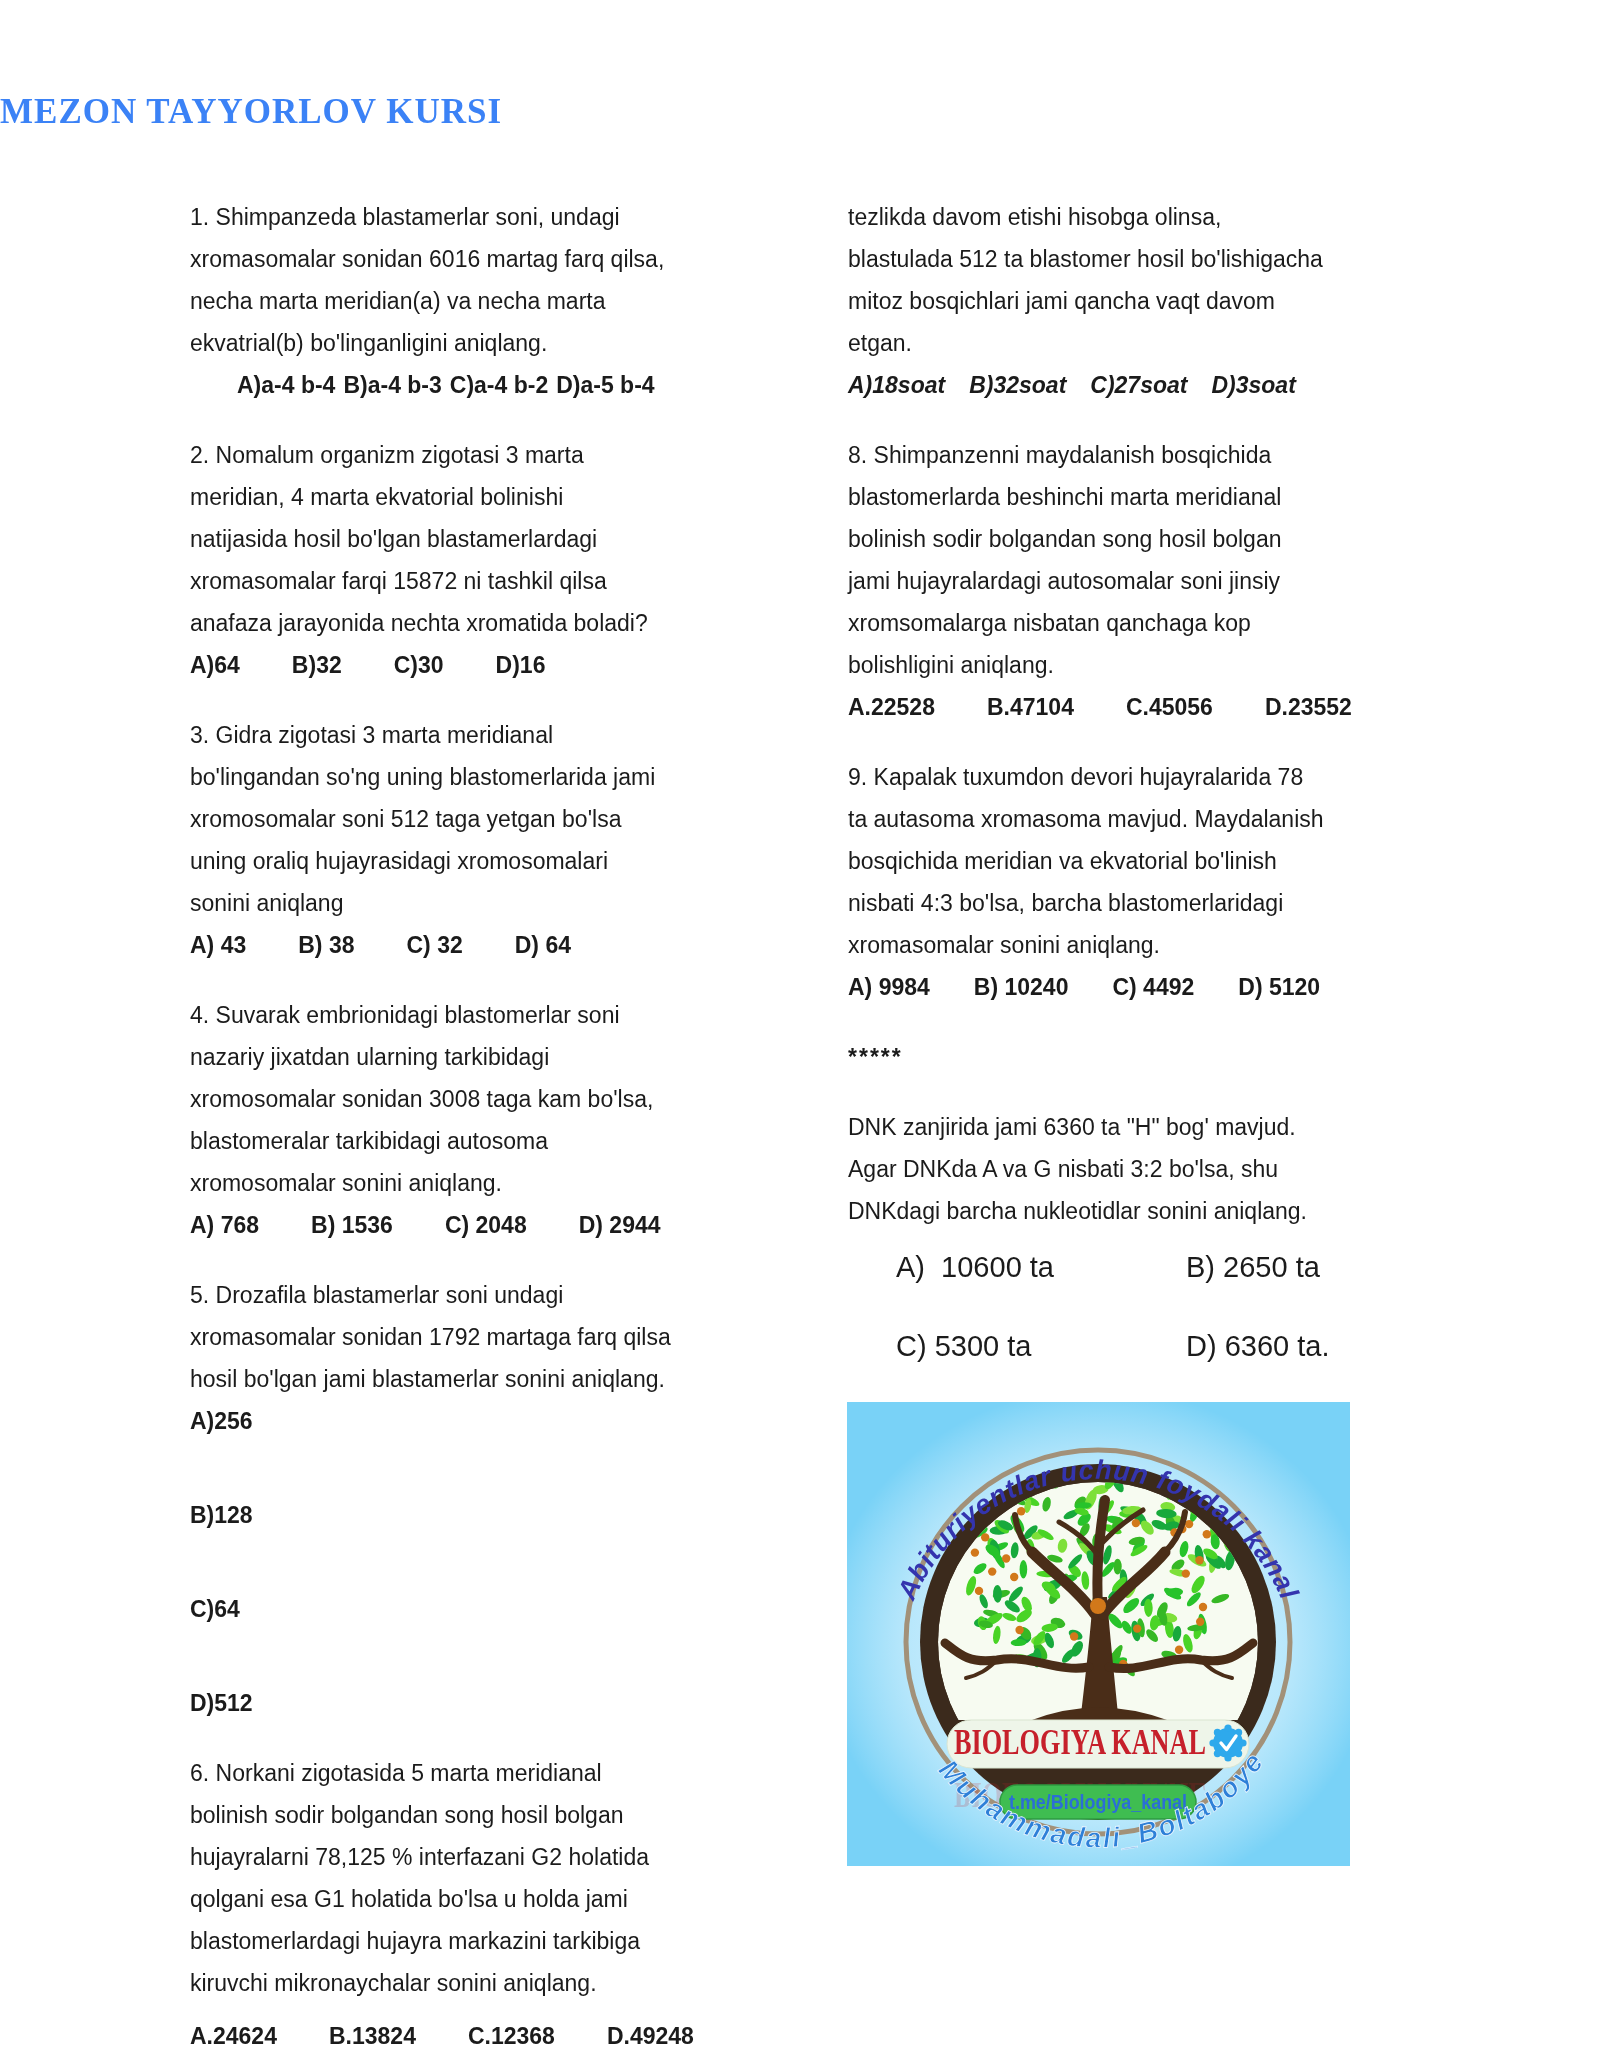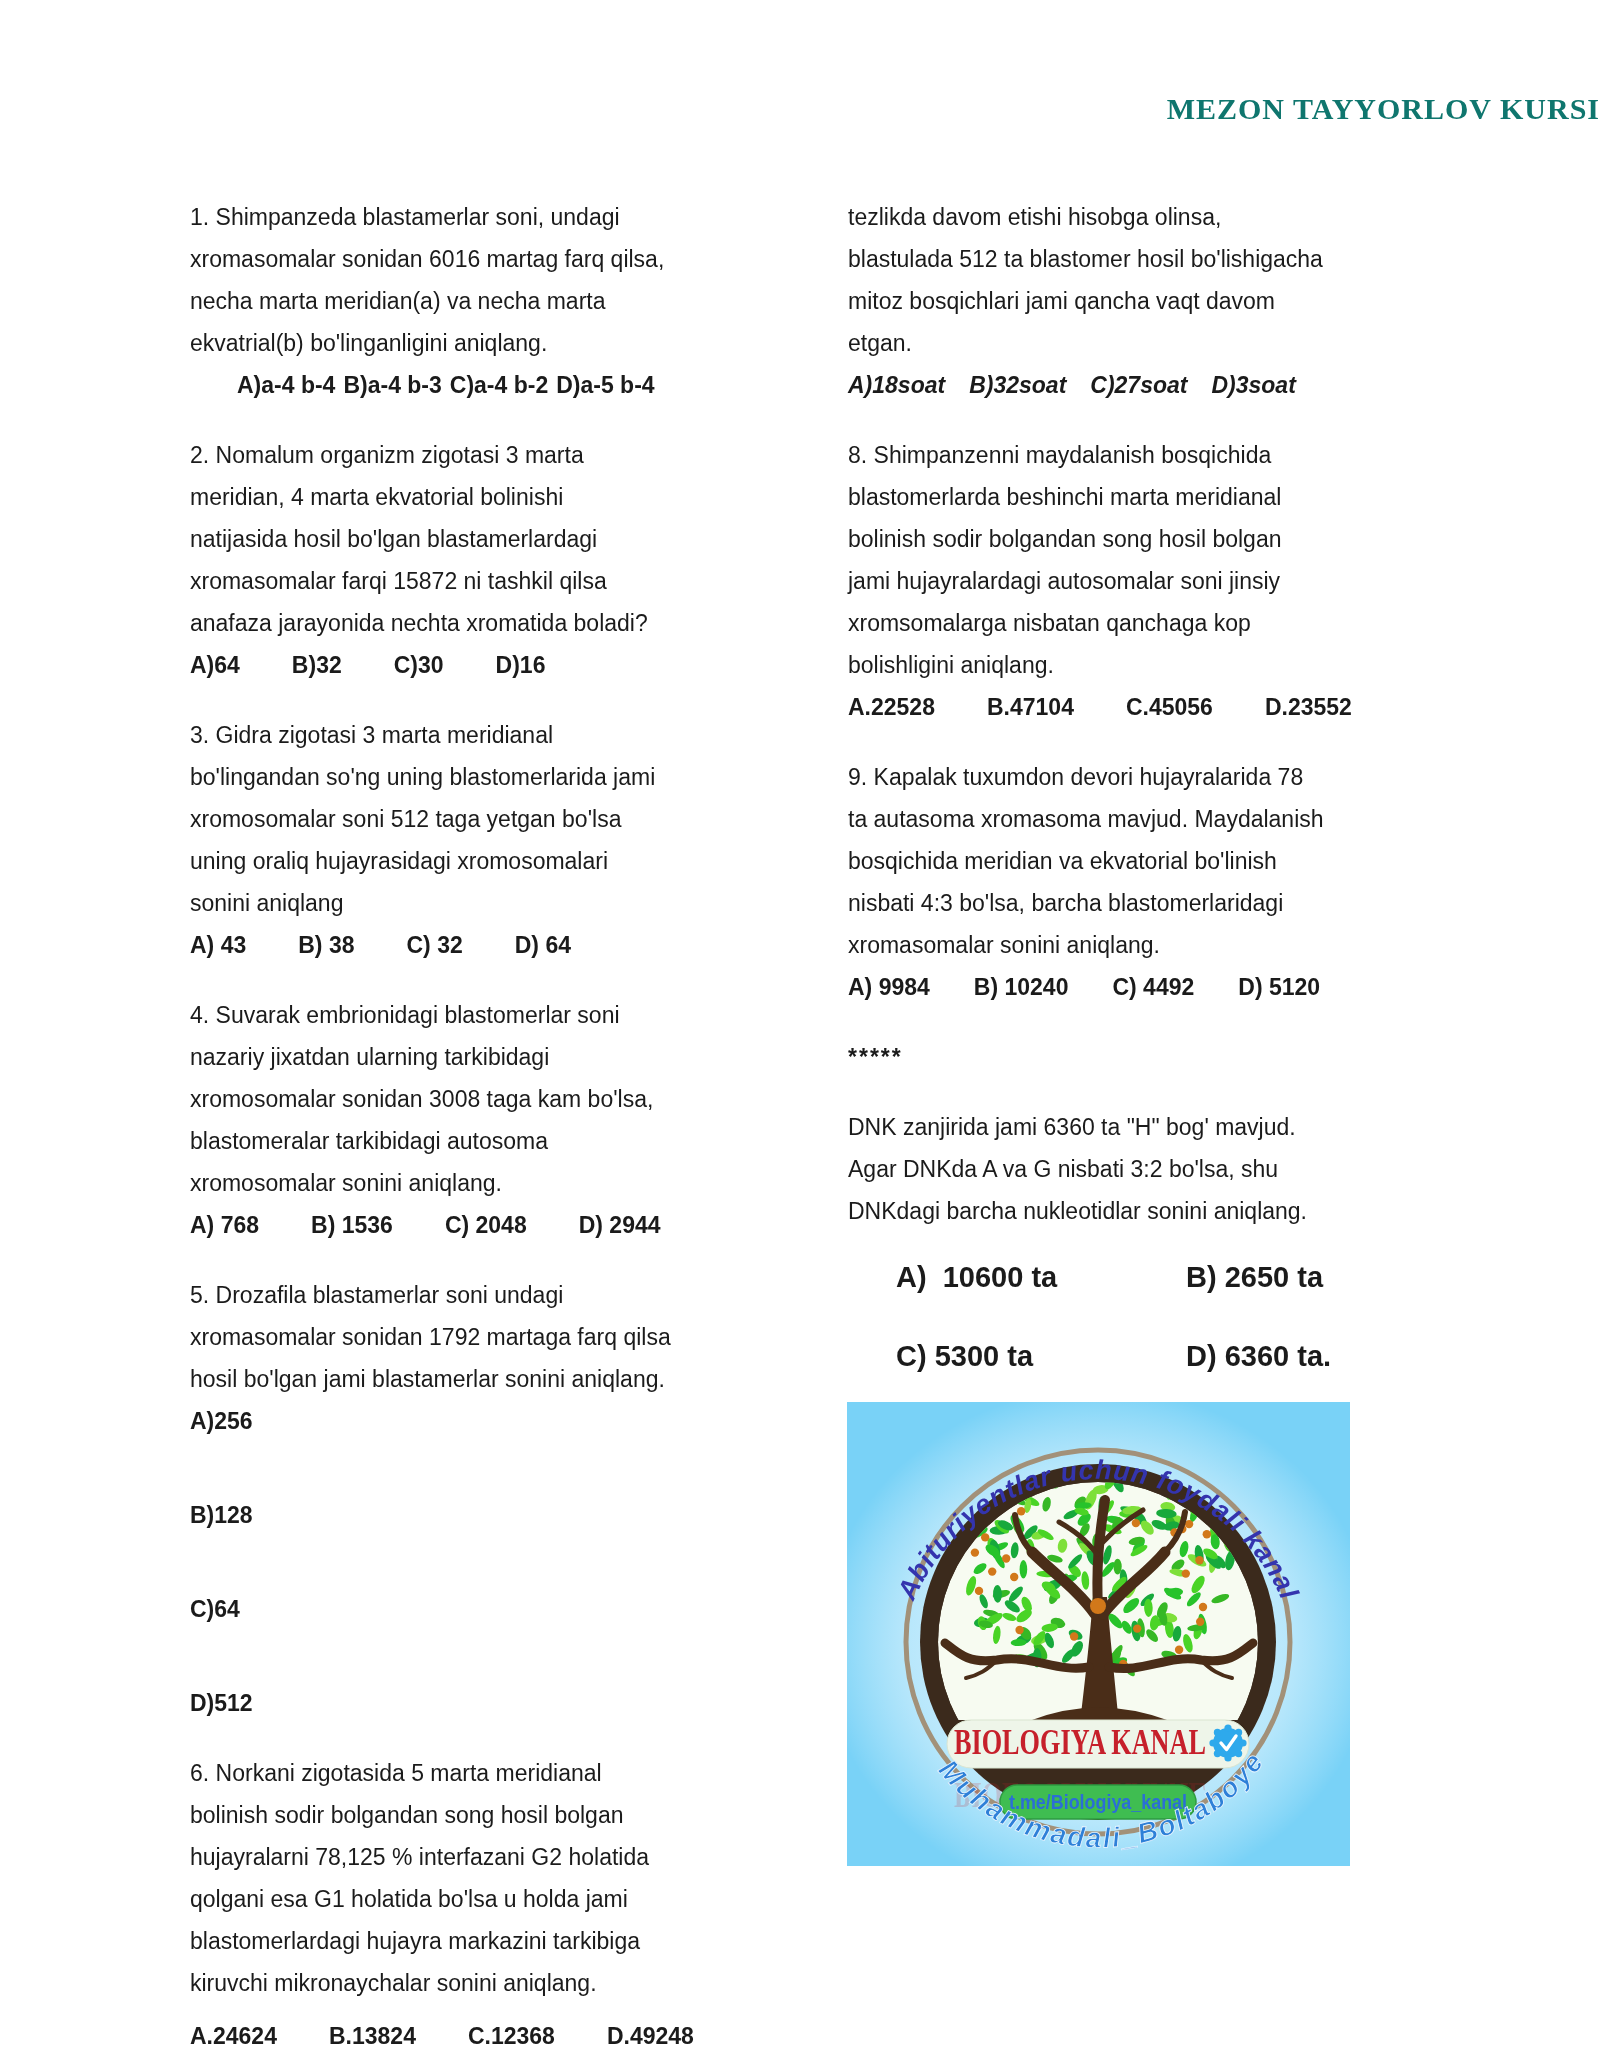--- a/index.html
+++ b/index.html
@@ -3,35 +3,35 @@
 <meta charset="utf-8">
 <style>
   html,body{margin:0;padding:0;background:#e9e9e9;}
   .page{
     position:relative;width:1600px;height:2070px;background:#ffffff;
     margin:0 auto;overflow:hidden;
     font-family:"Liberation Sans","DejaVu Sans",sans-serif;
     color:#1b1b1b;
   }
   .doc-title{
-    position:absolute;top:92px;left:0;width:100%;text-align:right;
+    position:absolute;top:92px;left:0;width:100%;text-align:left;
     font-family:"Liberation Serif","DejaVu Serif",serif;
-    font-size:30px;font-weight:700;letter-spacing:1px;color:#0f766e;
+    font-size:35px;font-weight:700;letter-spacing:1px;color:#3b82f6;
   }
   .col{position:absolute;top:196px;font-size:23px;line-height:42px;}
   .col-left{left:190px;width:592px;}
   .col-right{left:848px;width:600px;}
   .question{margin:0 0 28px 0;}
   .q-text{white-space:pre-line;}
   .q-bold{font-weight:700;letter-spacing:2px;}
   .q-options{display:flex;flex-wrap:wrap;font-weight:700;white-space:pre;}
   .dnk-big-options{
     display:grid;grid-template-columns:290px auto;row-gap:37px;
-    padding-left:48px;margin-top:24px;
-    font-size:29px;font-weight:700;line-height:42px;white-space:pre;
+    padding-left:48px;margin-top:14px;
+    font-size:29px;font-weight:400;line-height:42px;white-space:pre;
   }
   .logo-wrap{position:absolute;left:847px;top:1402px;width:503px;height:464px;}
   .logo-wrap svg{display:block;}
 </style>
 </head>
 <body>
 
 <div class="page">
 
   <div class="doc-title">MEZON TAYYORLOV KURSI</div>

